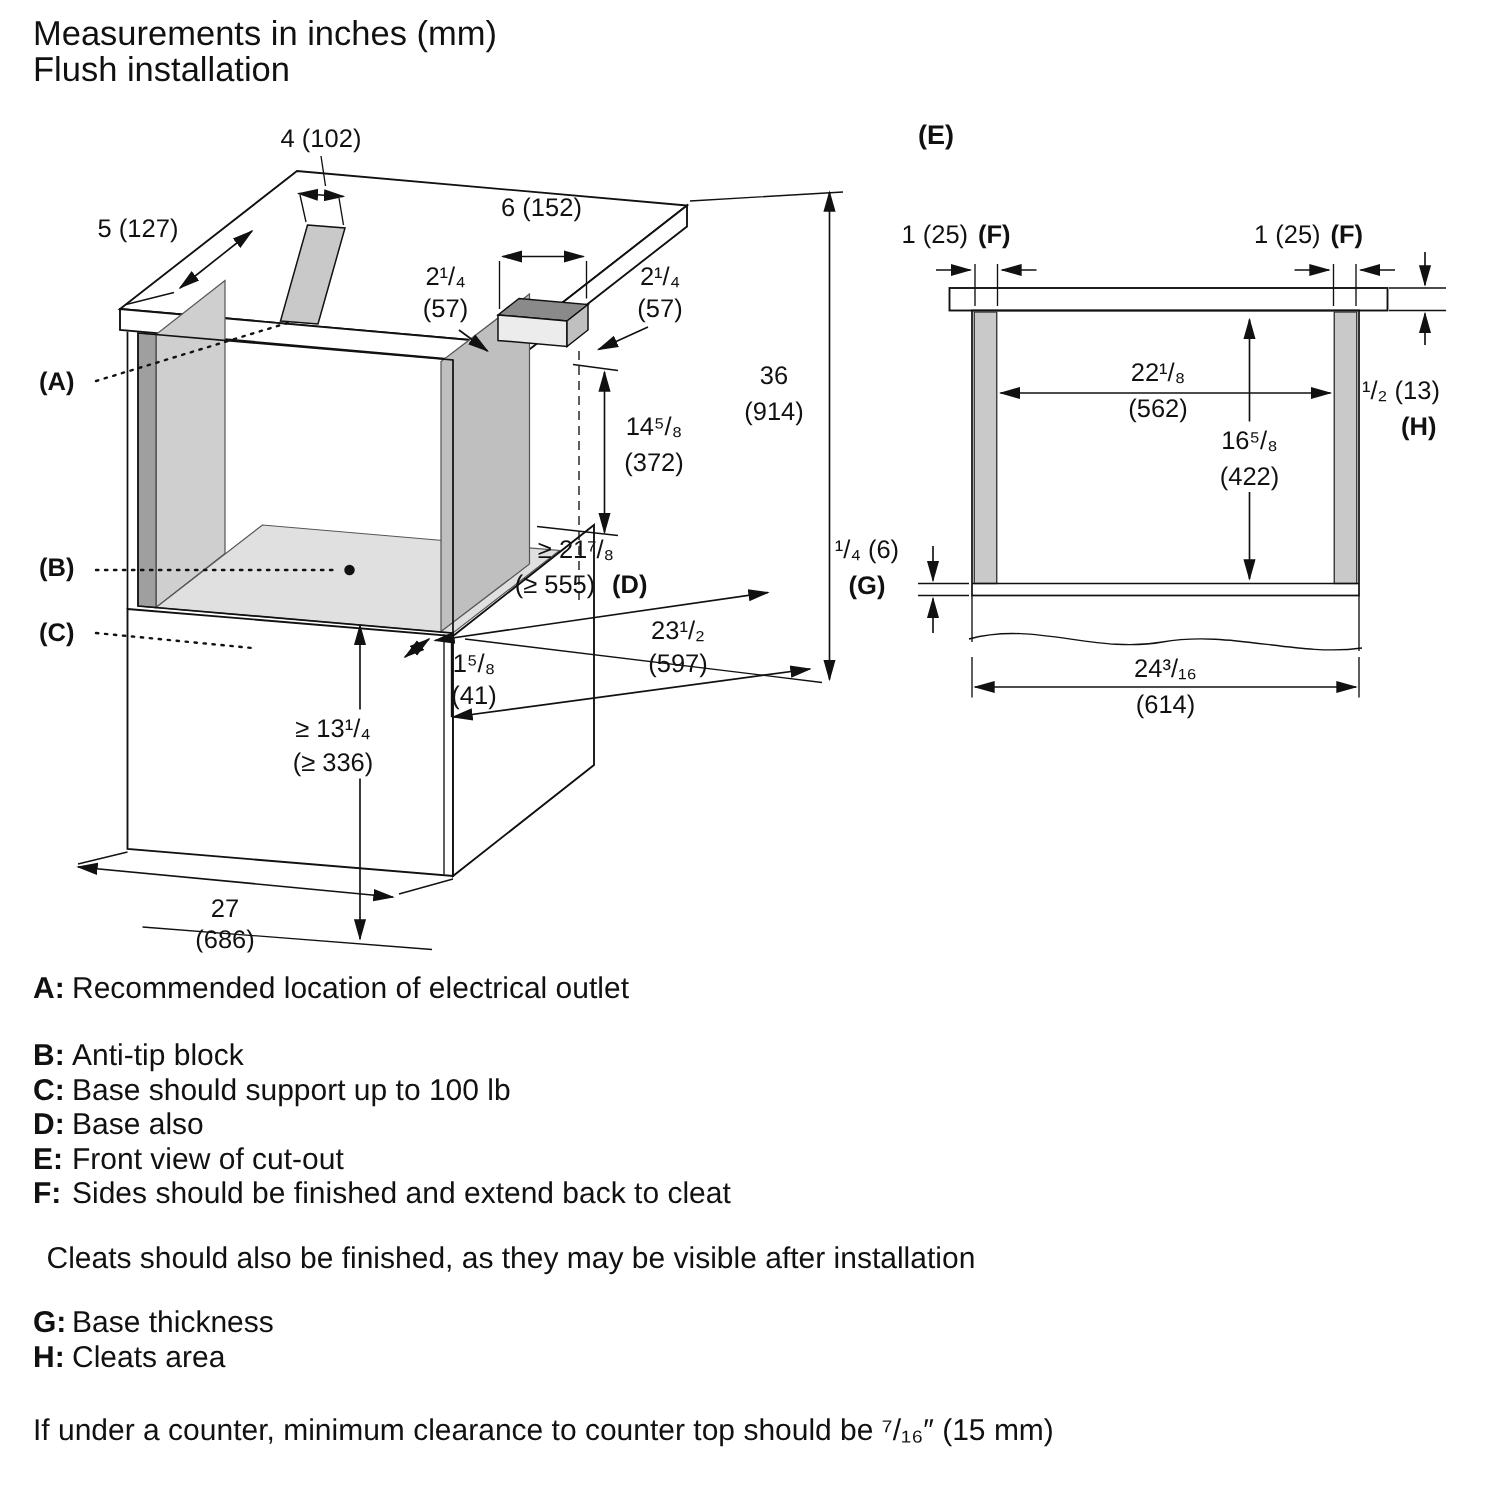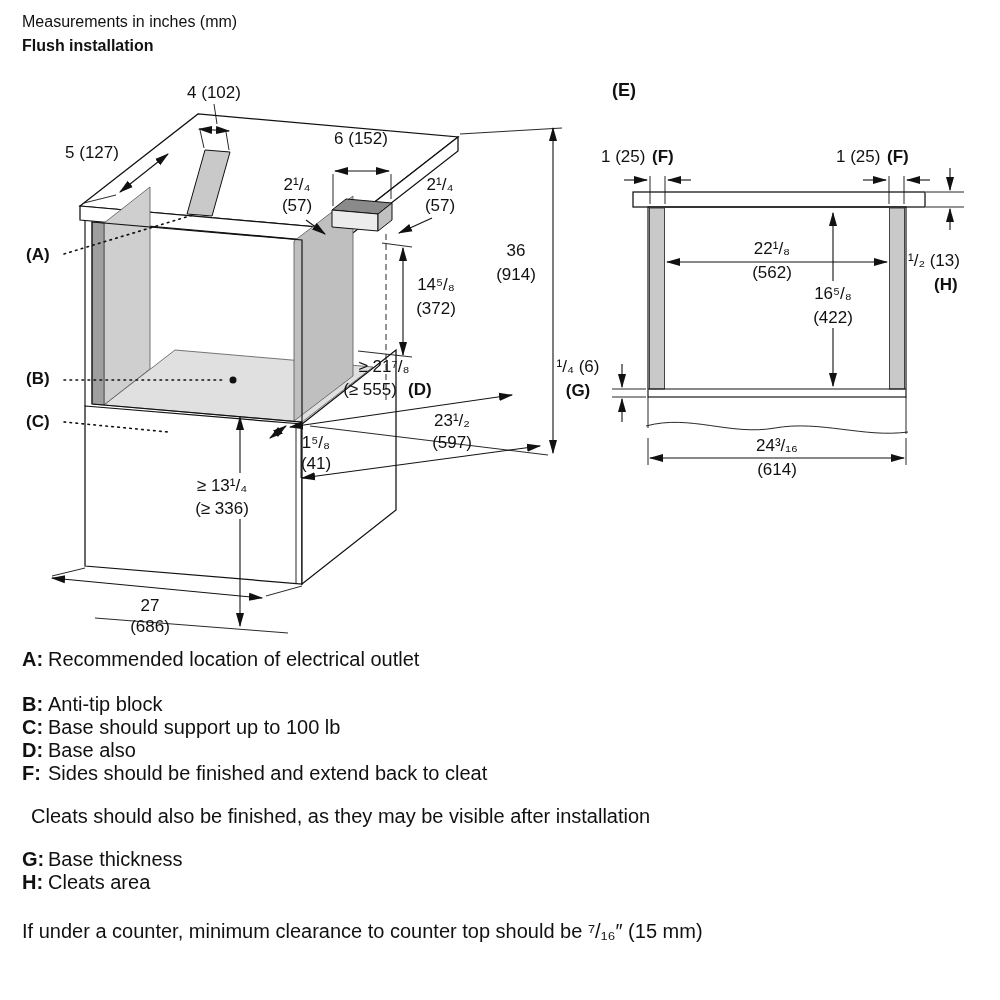--- a/index.html
+++ b/index.html
@@ -1,19 +1,19 @@
 <!DOCTYPE html>
 <html><head>
 <meta charset="utf-8">
 <style>
   *{margin:0;padding:0;box-sizing:border-box}
   html,body{width:1000px;height:1000px}
   body{background:#fff;font-family:"Liberation Sans","DejaVu Sans",sans-serif;color:#111;position:relative;overflow:hidden}
-  .header{position:absolute;left:22px;top:10px;font-size:16px;line-height:24px}
-  .header .bold{font-weight:bold}
+  .header{position:absolute;left:22px;top:10px;font-size:23px;line-height:24px}
+  .header .bold{font-weight:normal}
   .diagram-wrap{position:absolute;left:0;top:70px;width:1000px;height:565px}
   svg text{font-family:"Liberation Sans","DejaVu Sans",sans-serif;font-size:17px;fill:#111}
   text.tc{text-anchor:middle}
   text.b{font-weight:bold}
   text.lg{font-size:18px}
   .ln{stroke:#111;stroke-width:1.15;fill:none}
   .thin{stroke:#111;stroke-width:0.9;fill:none}
   .dim{stroke:#111;stroke-width:1.1;fill:none}
   .fw{fill:#fff;stroke:#111;stroke-width:1.25}
   .dotted{stroke:#111;stroke-width:1.6;fill:none;stroke-dasharray:1.6 4.4;stroke-linecap:round}
@@ -158,20 +158,21 @@
     <text x="777" y="405" class="tc">(614)</text>
   </g>
 </svg>
 </div>
 
 <div class="legend">
   <div class="legend-item gapA"><span class="key">A:</span><span>Recommended location of electrical outlet</span></div>
   <div class="legend-item"><span class="key">B:</span><span>Anti-tip block</span></div>
   <div class="legend-item"><span class="key">C:</span><span>Base should support up to 100 lb</span></div>
   <div class="legend-item"><span class="key">D:</span><span>Base also</span></div>
+  <div class="legend-item"><span class="key">E:</span><span>Front view of cut-out</span></div>
   <div class="legend-item"><span class="key">F:</span><span>Sides should be finished and extend back to cleat</span></div>
   <div class="note">Cleats should also be finished, as they may be visible after installation</div>
   <div class="grp2">
     <div class="legend-item"><span class="key">G:</span><span>Base thickness</span></div>
     <div class="legend-item"><span class="key">H:</span><span>Cleats area</span></div>
   </div>
   <div class="footer">If under a counter, minimum clearance to counter top should be ⁷/₁₆″ (15 mm)</div>
 </div>
 
 </body></html>

